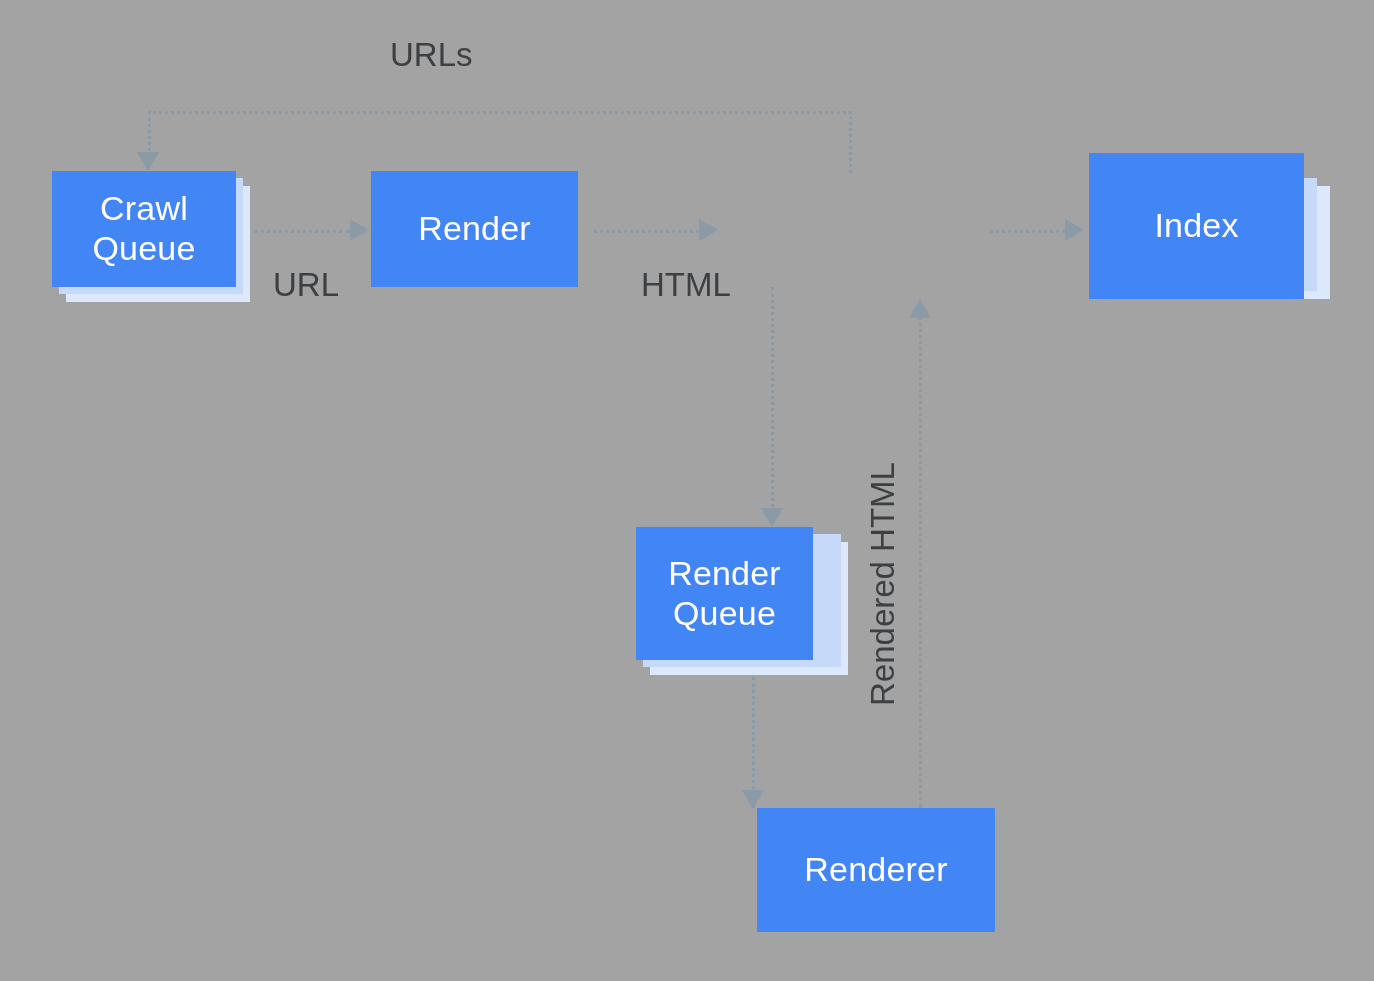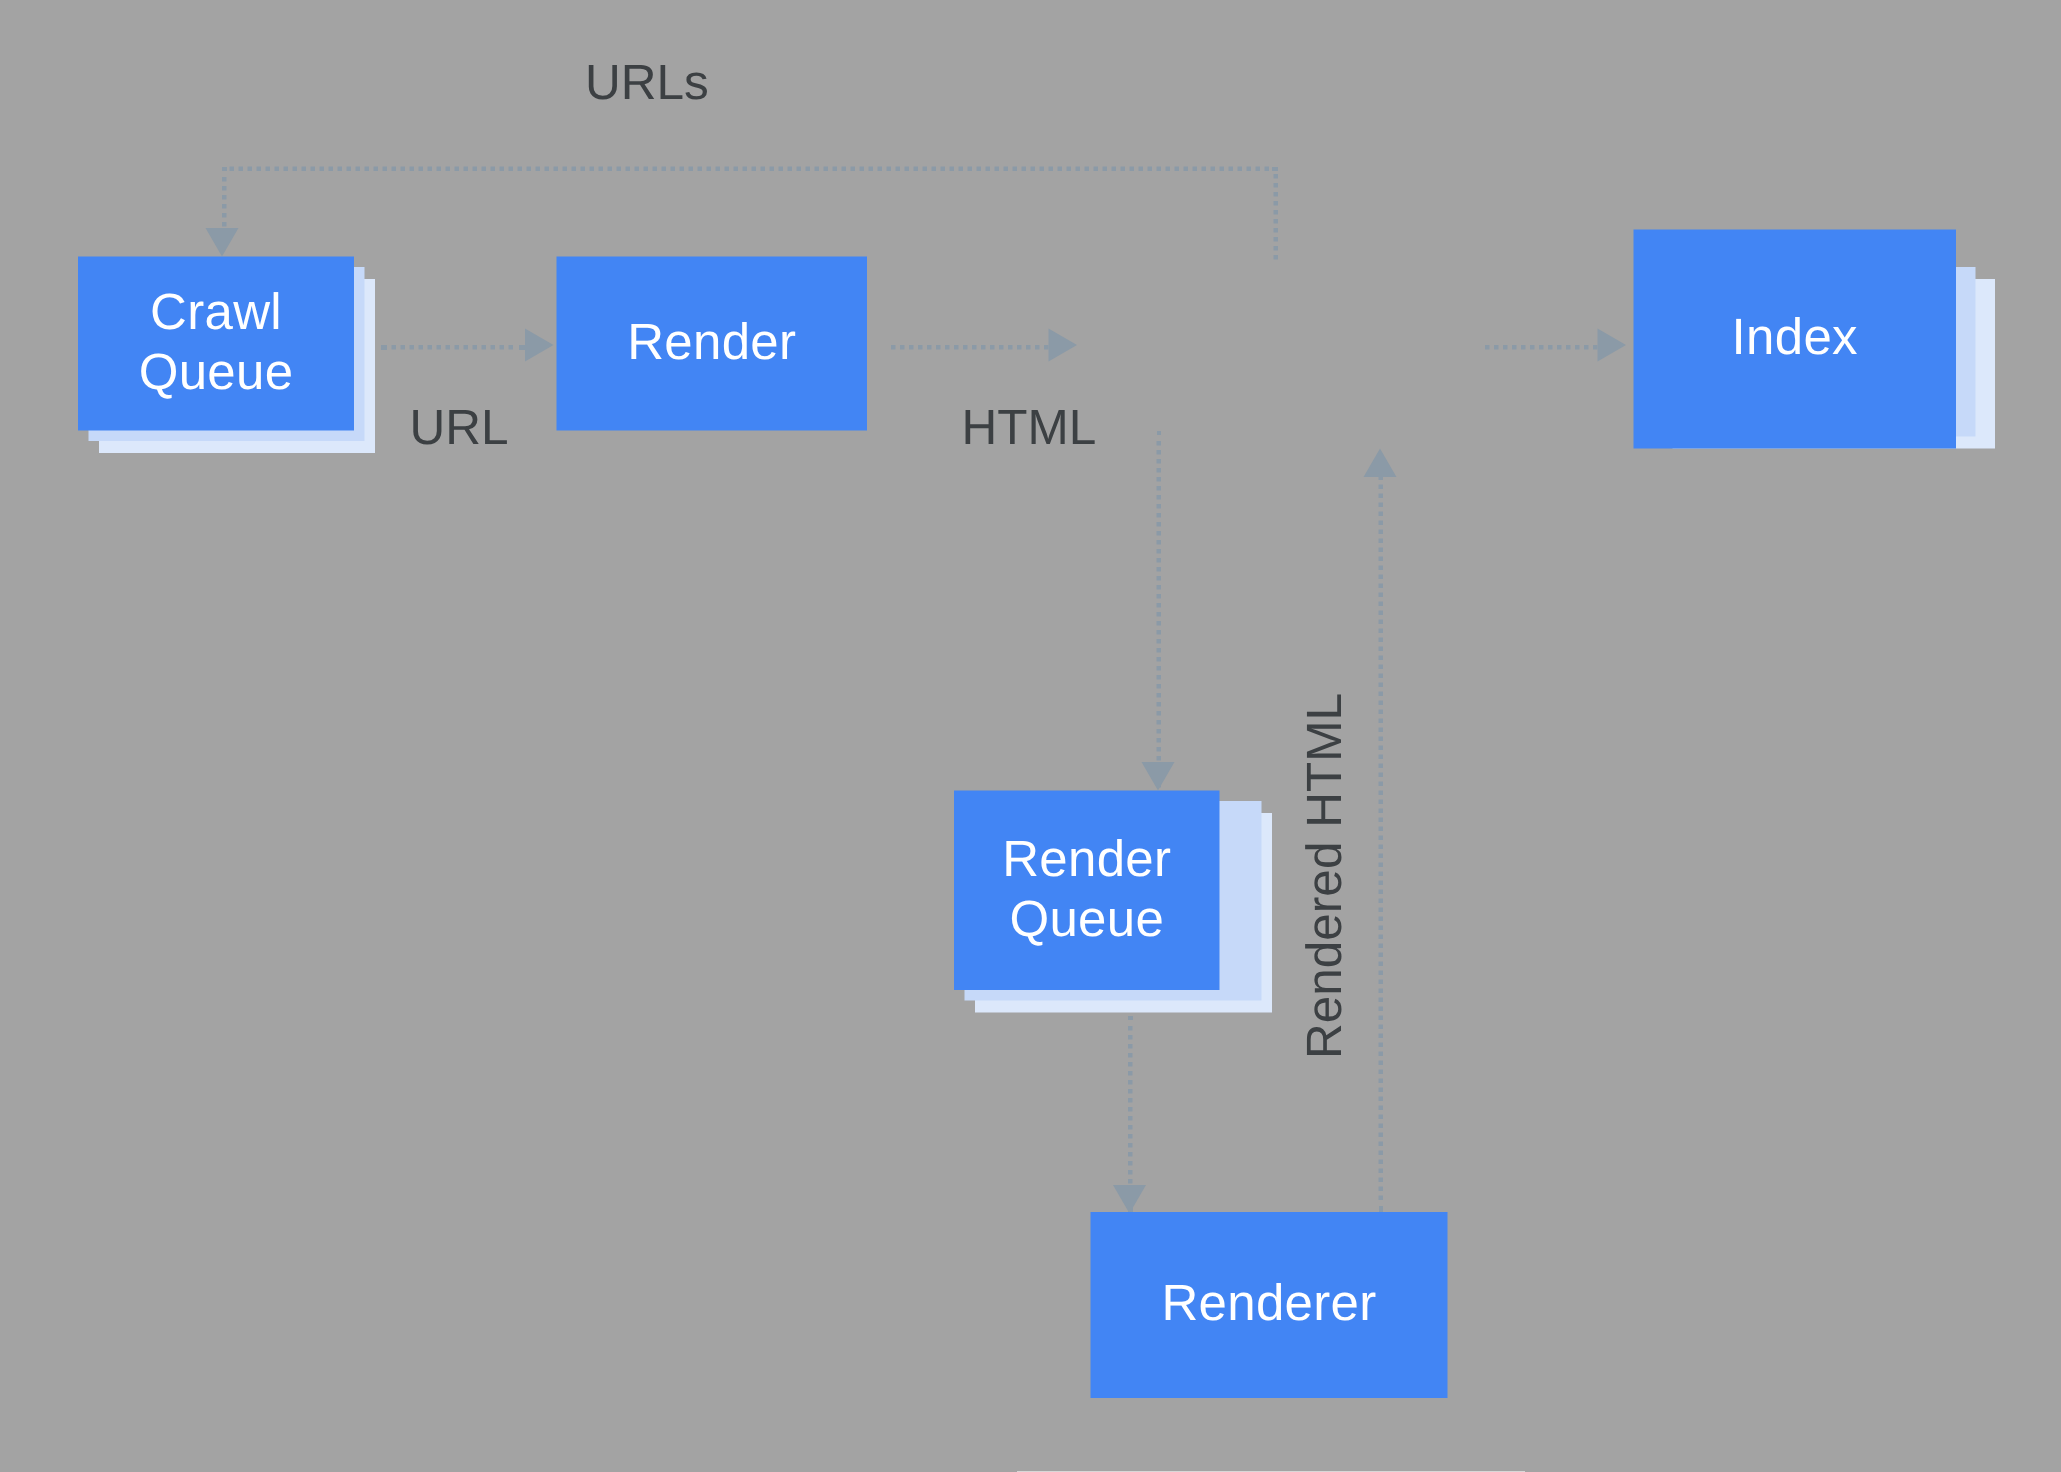--- a/index.html
+++ b/index.html
@@ -141,21 +141,21 @@
   <div class="node" style="left:636px; top:527px; width:177px; height:133px;">
     <span style="display:block;">
       <span>Render</span><br>
       <span>Queue</span>
     </span>
   </div>
 
   <div class="edge-v" style="left:752px; top:677px; height:131px;"></div>
   <div class="arrow arrow-down" style="left:742px; top:790px;"></div>
 
-  <div class="node" style="left:727px; top:808px; width:238px; height:124px;">
+  <div class="node" style="left:757px; top:808px; width:238px; height:124px;">
     <span>Renderer</span>
   </div>
 
   <div class="edge-v" style="left:919px; top:310px; height:498px;"></div>
   <div class="arrow arrow-up" style="left:909px; top:299px;"></div>
   <div class="edge-label vertical" style="left:865px; top:706px;">Rendered HTML</div>
 
 </div>
 
 </body></html>

